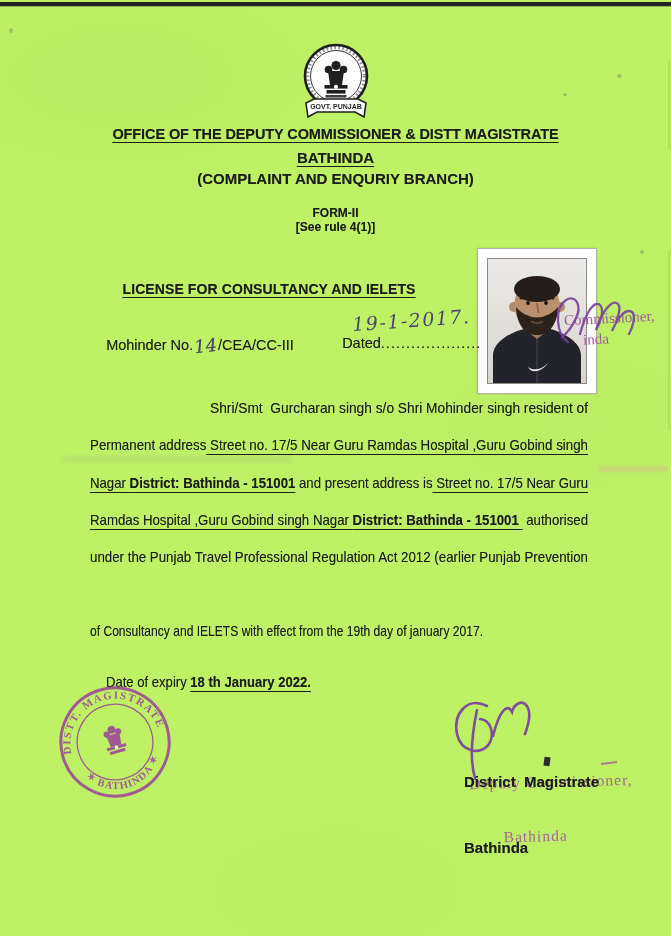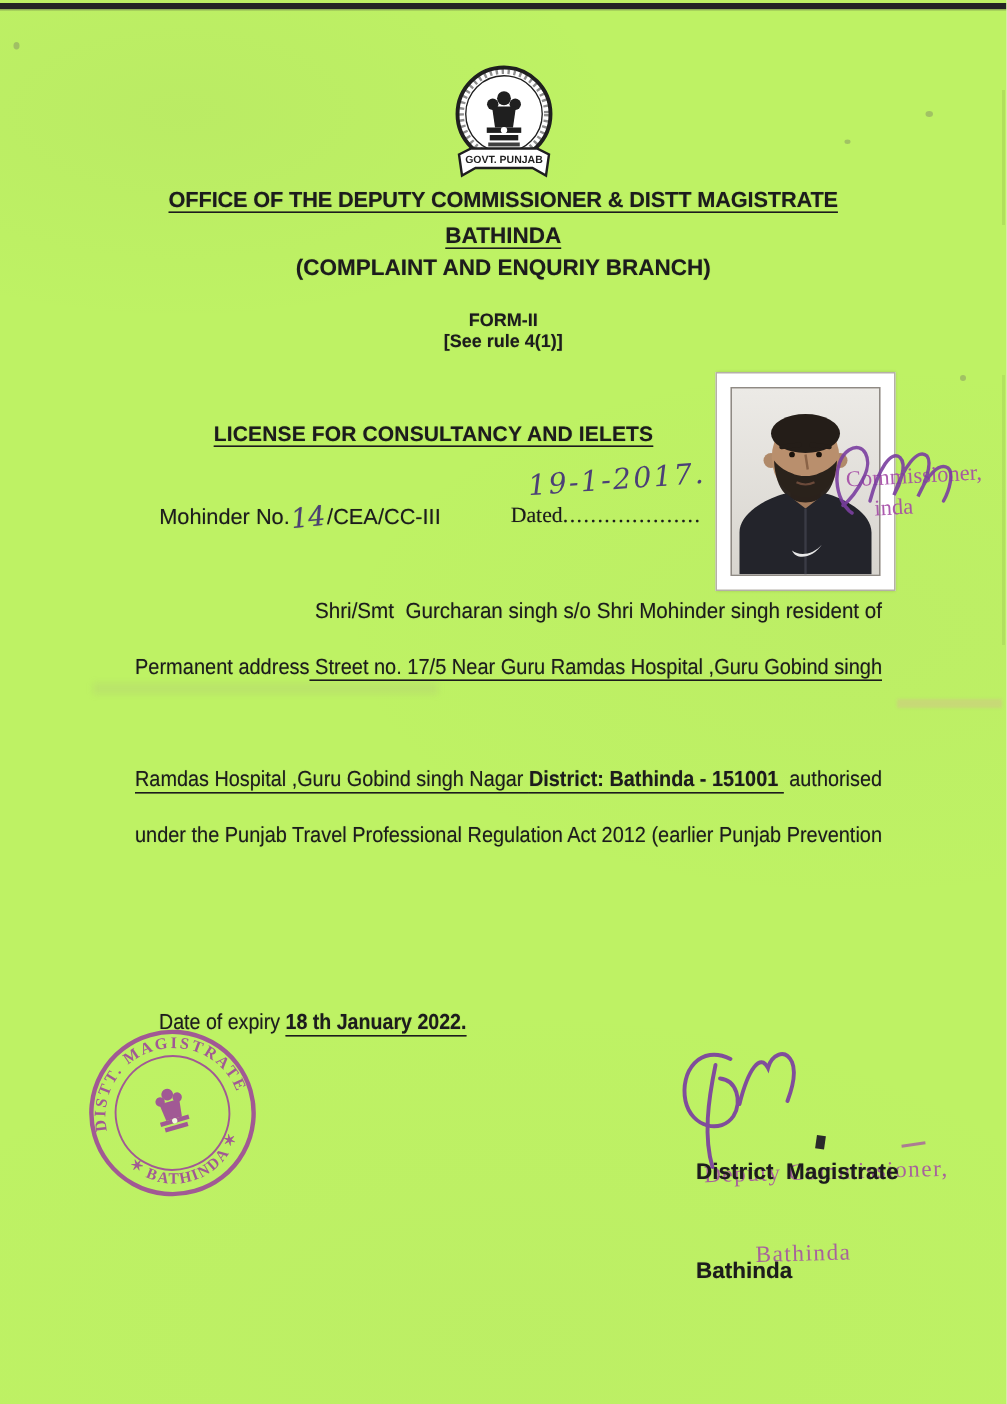--- a/index.html
+++ b/index.html
@@ -15,25 +15,25 @@
   .ctr{left:0;width:671px;text-align:center;}
   .scan-top{top:2px;left:0;width:671px;height:4px;background:#242424;filter:blur(.4px);}
   .scan-top2{top:6px;left:0;width:671px;height:1px;background:rgba(60,60,60,.35);}
   .hdr1{top:126px;font-size:14.5px;font-weight:bold;letter-spacing:-.1px;
         text-decoration:underline;text-underline-offset:3px;text-decoration-thickness:1.3px;}
   .hdr2{top:149px;font-size:15px;font-weight:bold;
         text-decoration:underline;text-underline-offset:3px;text-decoration-thickness:1.3px;}
   .hdr3{top:170px;font-size:15px;font-weight:bold;}
   .form1{top:206px;font-size:12px;font-weight:bold;}
   .form2{top:220px;font-size:12px;font-weight:bold;}
-  .lic-title{top:281px;left:106px;width:366px;text-align:center;font-size:14px;font-weight:bold;
+  .lic-title{top:281px;left:86px;width:366px;text-align:center;font-size:14px;font-weight:bold;
         letter-spacing:.1px;text-decoration:underline;text-underline-offset:3px;text-decoration-thickness:1.3px;}
   .licrow{top:319px;font-size:14.5px;white-space:pre;}
   .lic-left{left:90px;}
-  .dated{left:326px;font-family:Liberation Serif, serif;}
+  .dated{left:326px;}
   .dots{letter-spacing:1px;}
   .hw{font-family:"DejaVu Serif",serif;font-style:italic;color:#4c4077;}
   .hw-no{display:inline-block;font-size:18px;transform:rotate(-6deg);margin:0 1px;vertical-align:-2px;}
   .hw-date{top:309px;left:352px;font-size:19px;letter-spacing:1.5px;transform:rotate(-4deg);}
   .photo-frame{left:477px;top:248px;width:118px;height:144px;background:#fff;
         border:1px solid #b5b0a8;box-shadow:0 0 2px rgba(0,0,0,.15);}
   .photo-inner{position:absolute;left:9px;top:9px;width:98px;height:124px;border:1px solid #8f8a84;overflow:hidden;background:#e9e7e3;}
   .bline{position:absolute;left:90px;width:500px;font-size:14.5px;line-height:20px;}
   .fit{display:inline-block;white-space:pre;transform-origin:0 50%;}
   .sg{white-space:pre;}
@@ -148,25 +148,31 @@
     <span>Dated</span><span class="dots">....................</span>
   </div>
   <div class="abs hw hw-date">19-1-2017.</div>
 
   <div class="bline print" style="top:398px;">
     <span class="fit" style="margin-left: 120px; transform: scaleX(0.94748);"><span class="sg">Shri/Smt  Gurcharan singh s/o Shri Mohinder singh resident of</span></span>
   </div>
   <div class="bline print" style="top:435px;">
     <span class="fit" style="transform: scaleX(0.919455);"><span class="sg">Permanent address</span><span class="sg u"> Street no. 17/5 Near Guru Ramdas Hospital ,Guru Gobind singh</span></span>
   </div>
+  <div class="bline print" style="top:473px;">
+    <span class="fit" style="transform: scaleX(0.909979);"><span class="sg u">Nagar </span><span class="sg u b">District: Bathinda - 151001</span><span class="sg"> and present address is</span><span class="sg u"> Street no. 17/5 Near Guru</span></span>
+  </div>
   <div class="bline print" style="top:510px;text-decoration:underline;">
     <span class="fit" style="transform: scaleX(0.912689);"><span class="sg u">Ramdas Hospital ,Guru Gobind singh Nagar </span><span class="sg u b">District: Bathinda - 151001 </span><span class="sg"> authorised</span></span>
   </div>
   <div class="bline print" style="top:547px;">
     <span class="fit" style="transform: scaleX(0.916626);"><span class="sg">under the Punjab Travel Professional Regulation Act 2012 (earlier Punjab Prevention</span></span>
+  </div>
+  <div class="bline print" style="top:621px;">
+    <span class="fit" style="transform: scaleX(0.832489);"><span class="sg">of Consultancy and IELETS with effect from the 19th day of january 2017.</span></span>
   </div>
 
   <div class="abs expiry print">
     <span class="fit" style="transform: scaleX(0.901842);"><span class="sg">Date of expiry </span><span class="sg u b">18 th January 2022.</span></span>
   </div>
 
   <svg class="abs round-stamp" width="118" height="118" viewBox="0 0 120 120">
     <defs>
       <path id="arcTop" d="M 14,62 A 46,46 0 1 1 106,62" fill="none"></path>
       <path id="arcBot" d="M 16,64 A 44,44 0 0 0 104,64" fill="none"></path>

